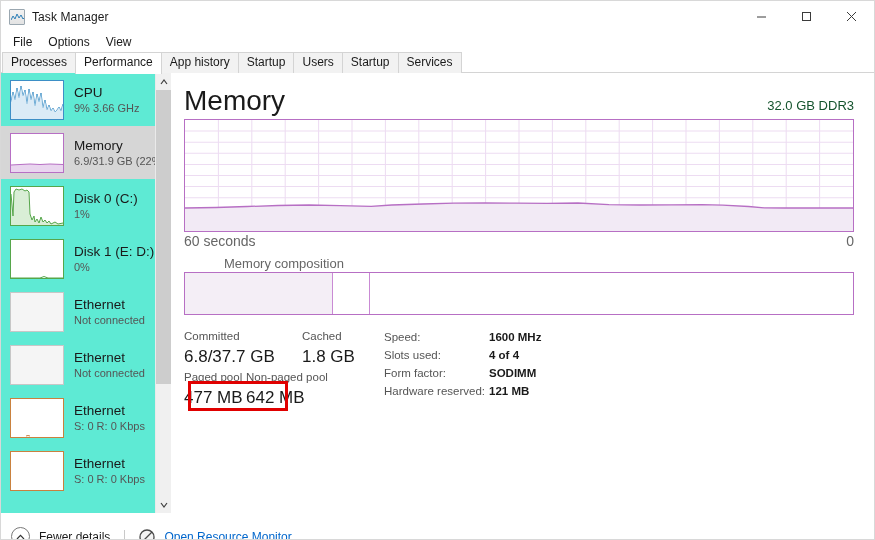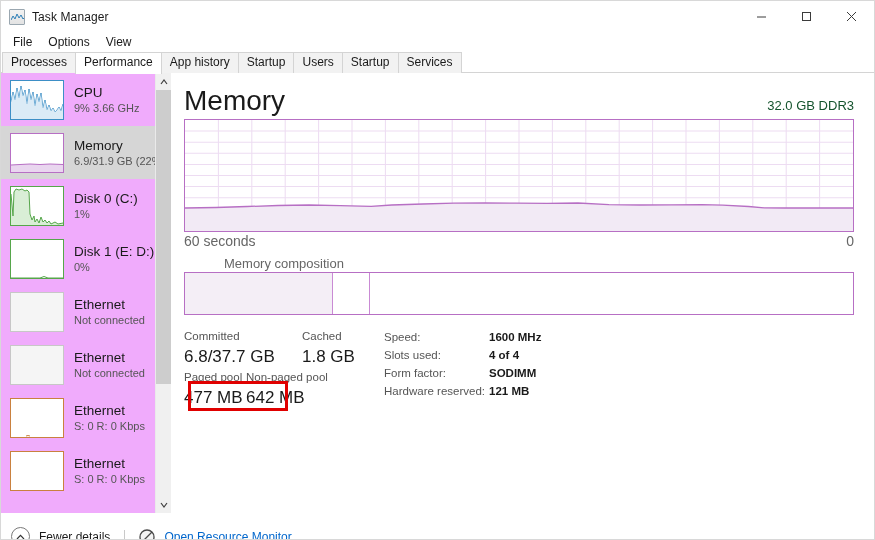--- a/index.html
+++ b/index.html
@@ -116,21 +116,21 @@
     display: flex;
     height: 440px;
     background: #ffffff;
   }
 
   
   .sidebar {
     width: 170px;
     min-width: 170px;
     position: relative;
-    background: #f0abfc;
+    background: #5eead4;
     overflow: hidden;
     border-right: none;
   }
   .side-list {
     position: absolute;
     top: 0; left: 0; right: 0;
   }
   .side-item {
     height: 53px;
     display: flex;

